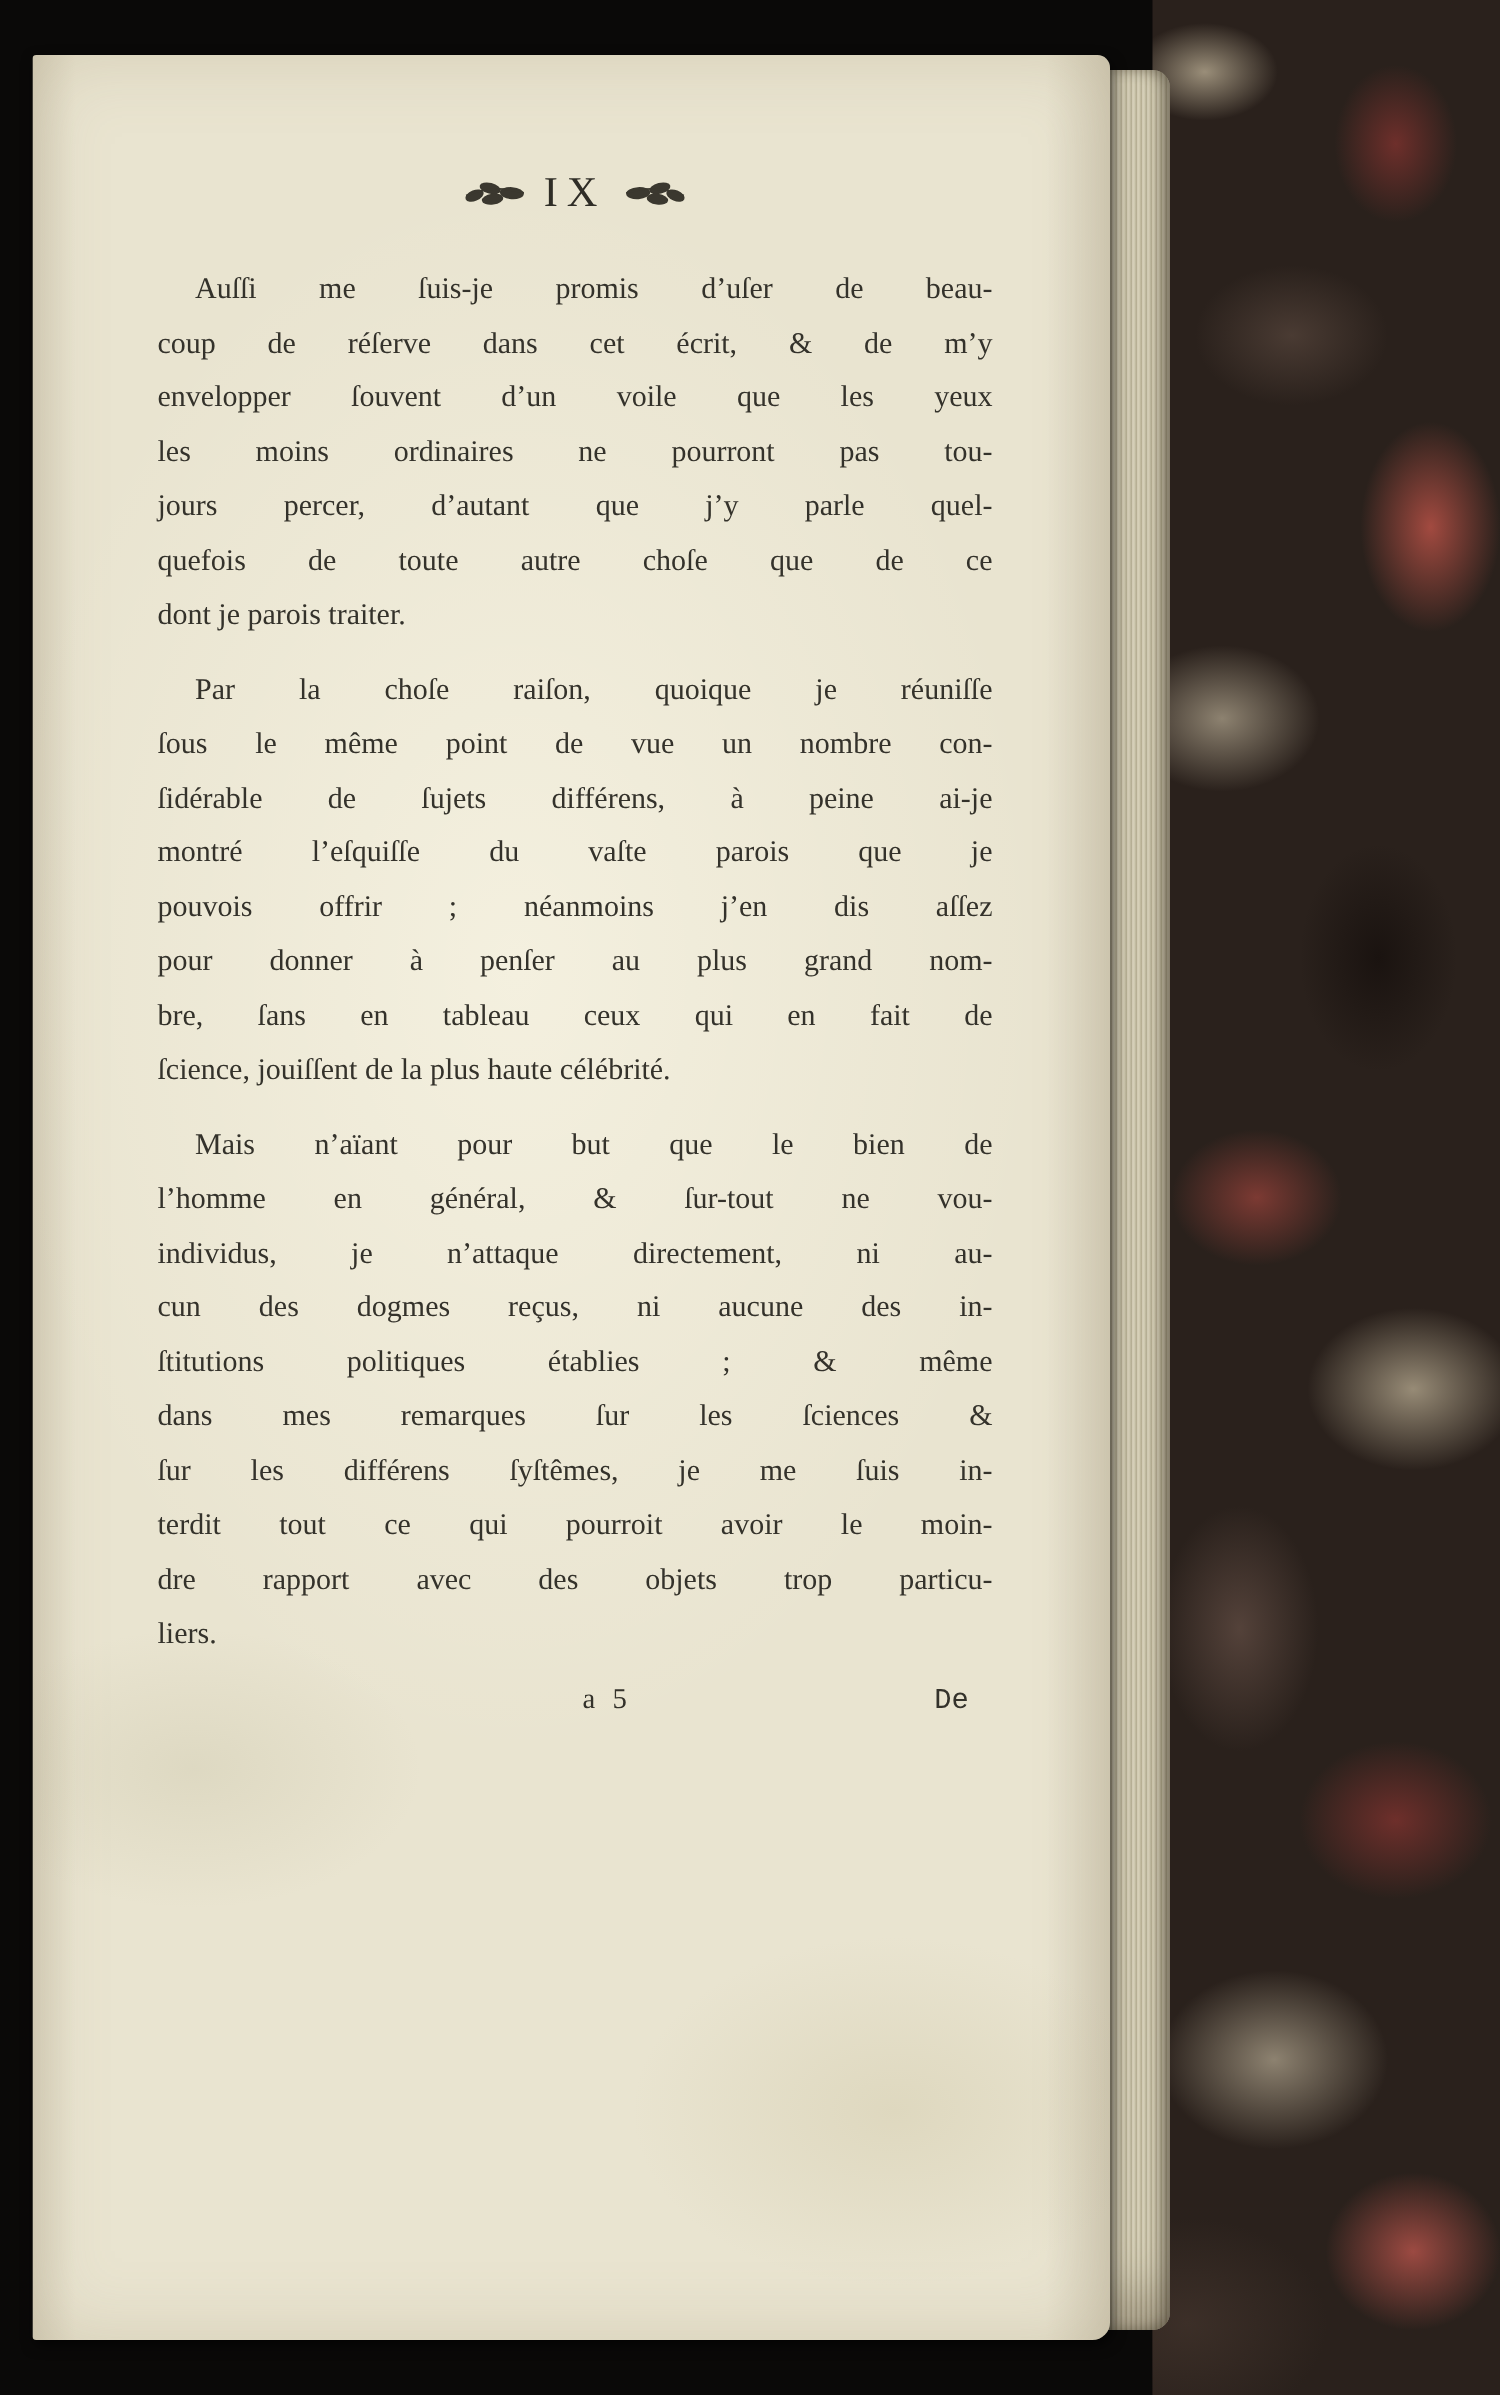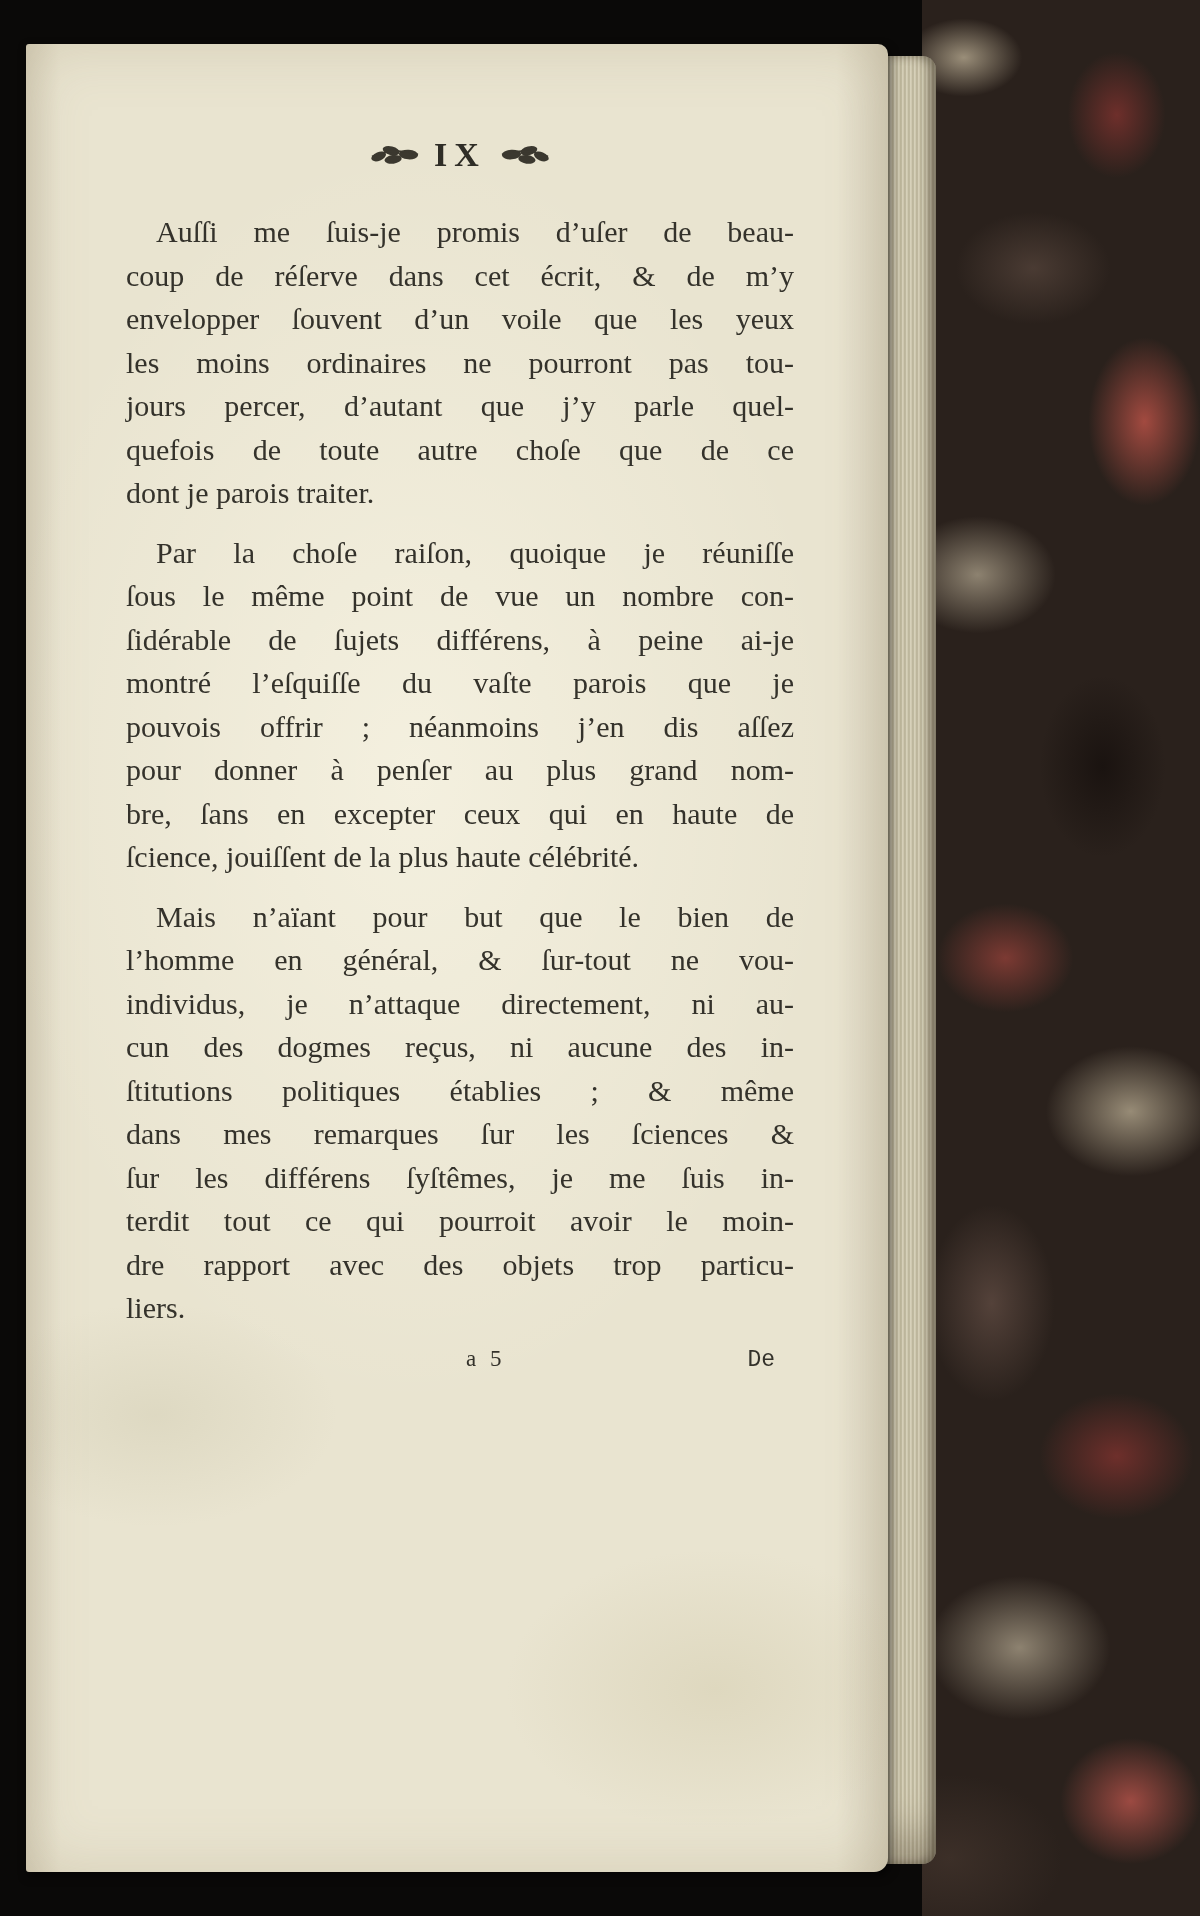--- a/index.html
+++ b/index.html
@@ -56,30 +56,30 @@
     position:absolute;top:0;left:100px;width:668px;
     color:#33312a;
   }
 
   
   .header{
     margin-top:92px;
     display:flex;align-items:center;justify-content:center;gap:14px;
   }
   .page-number{
-    font-size:34px;letter-spacing:7px;color:#2f2d26;font-weight:bold;
+    font-size:34px;letter-spacing:7px;color:#2f2d26;font-weight:normal;
   }
   .fleuron{display:inline-block;line-height:0;}
   .fleuron.right svg{transform:scaleX(-1);}
 
   
   .paragraphs{margin-top:36px;}
   .paragraph{margin-bottom:16px;}
   .line{
-    font-size:30px;line-height:43.5px;
+    font-size:24px;line-height:43.5px;
     text-align:justify;
     
     text-align-last:justify;
     white-space:normal;
     color:#34322b;
   }
   .line.first{text-indent:30px;}
   .line.last{text-align-last:left;}
 
   
@@ -137,21 +137,21 @@
           <div class="line">quefois de toute autre choſe que de ce</div>
           <div class="line last">dont je parois traiter.</div>
         </div>
         <div class="paragraph">
           <div class="line first">Par la choſe raiſon, quoique je réuniſſe</div>
           <div class="line">ſous le même point de vue un nombre con-</div>
           <div class="line">ſidérable de ſujets différens, à peine ai-je</div>
           <div class="line">montré l’eſquiſſe du vaſte parois que je</div>
           <div class="line">pouvois offrir ; néanmoins j’en dis aſſez</div>
           <div class="line">pour donner à penſer au plus grand nom-</div>
-          <div class="line">bre, ſans en excepter ceux qui en haute de</div>
+          <div class="line">bre, ſans en tableau ceux qui en fait de</div>
           <div class="line last">ſcience, jouiſſent de la plus haute célébrité.</div>
         </div>
         <div class="paragraph">
           <div class="line first">Mais n’aïant pour but que le bien de</div>
           <div class="line">l’homme en général, &amp; ſur-tout ne vou-</div>
           <div class="line">individus, je n’attaque directement, ni au-</div>
           <div class="line">cun des dogmes reçus, ni aucune des in-</div>
           <div class="line">ſtitutions politiques établies ; &amp; même</div>
           <div class="line">dans mes remarques ſur les ſciences &amp;</div>
           <div class="line">ſur les différens ſyſtêmes, je me ſuis in-</div>

